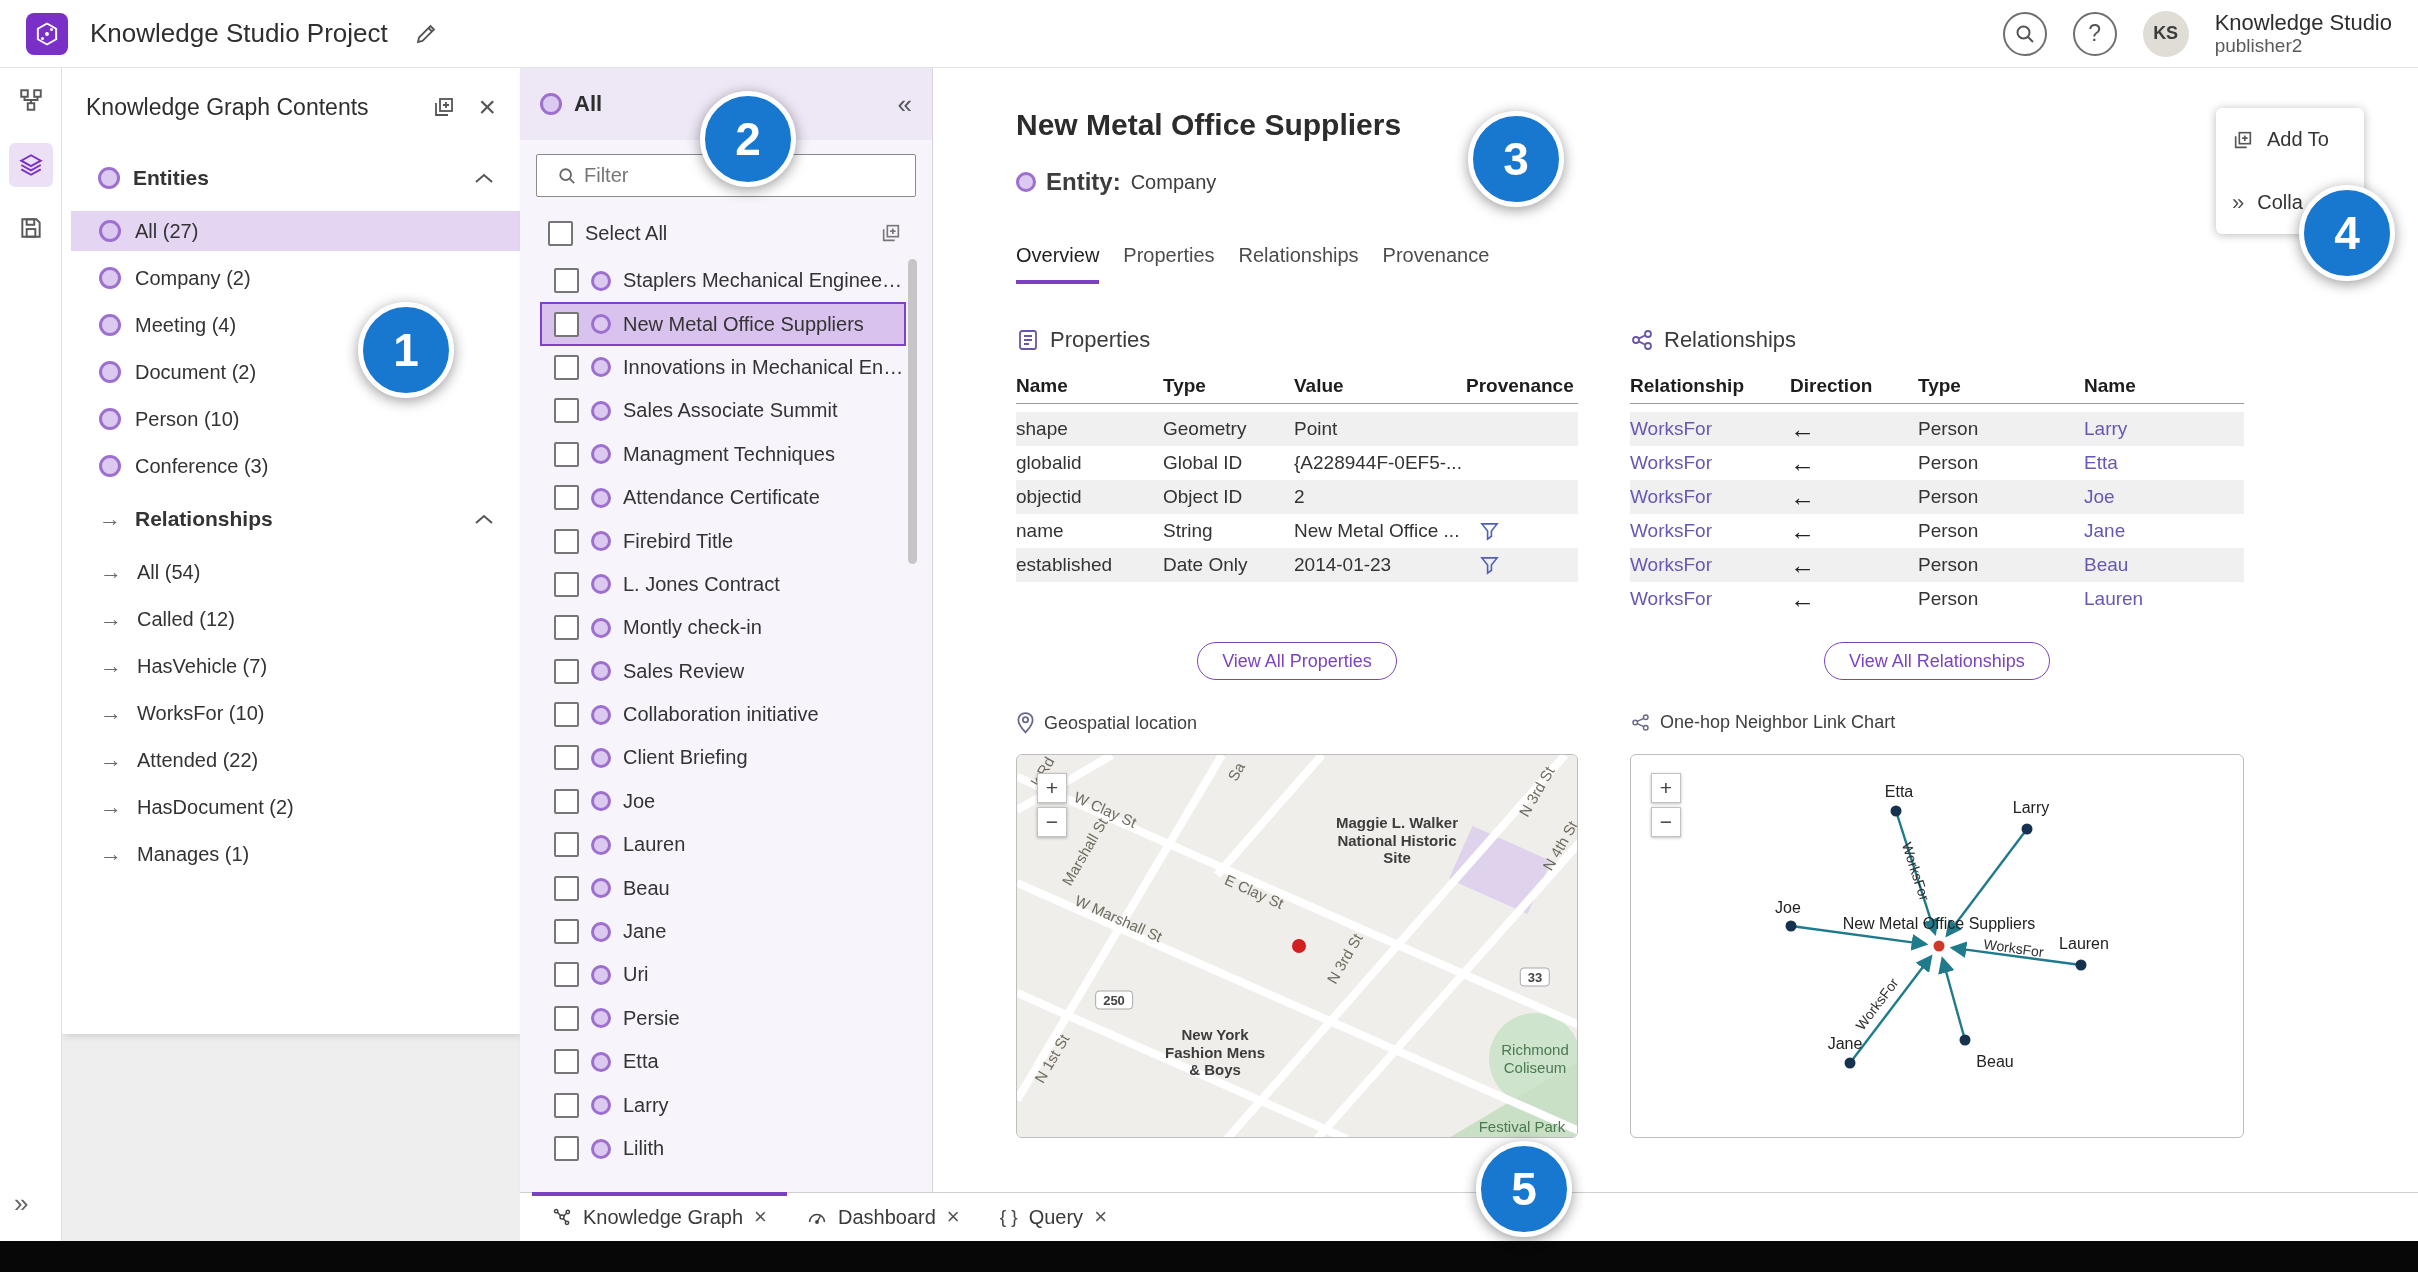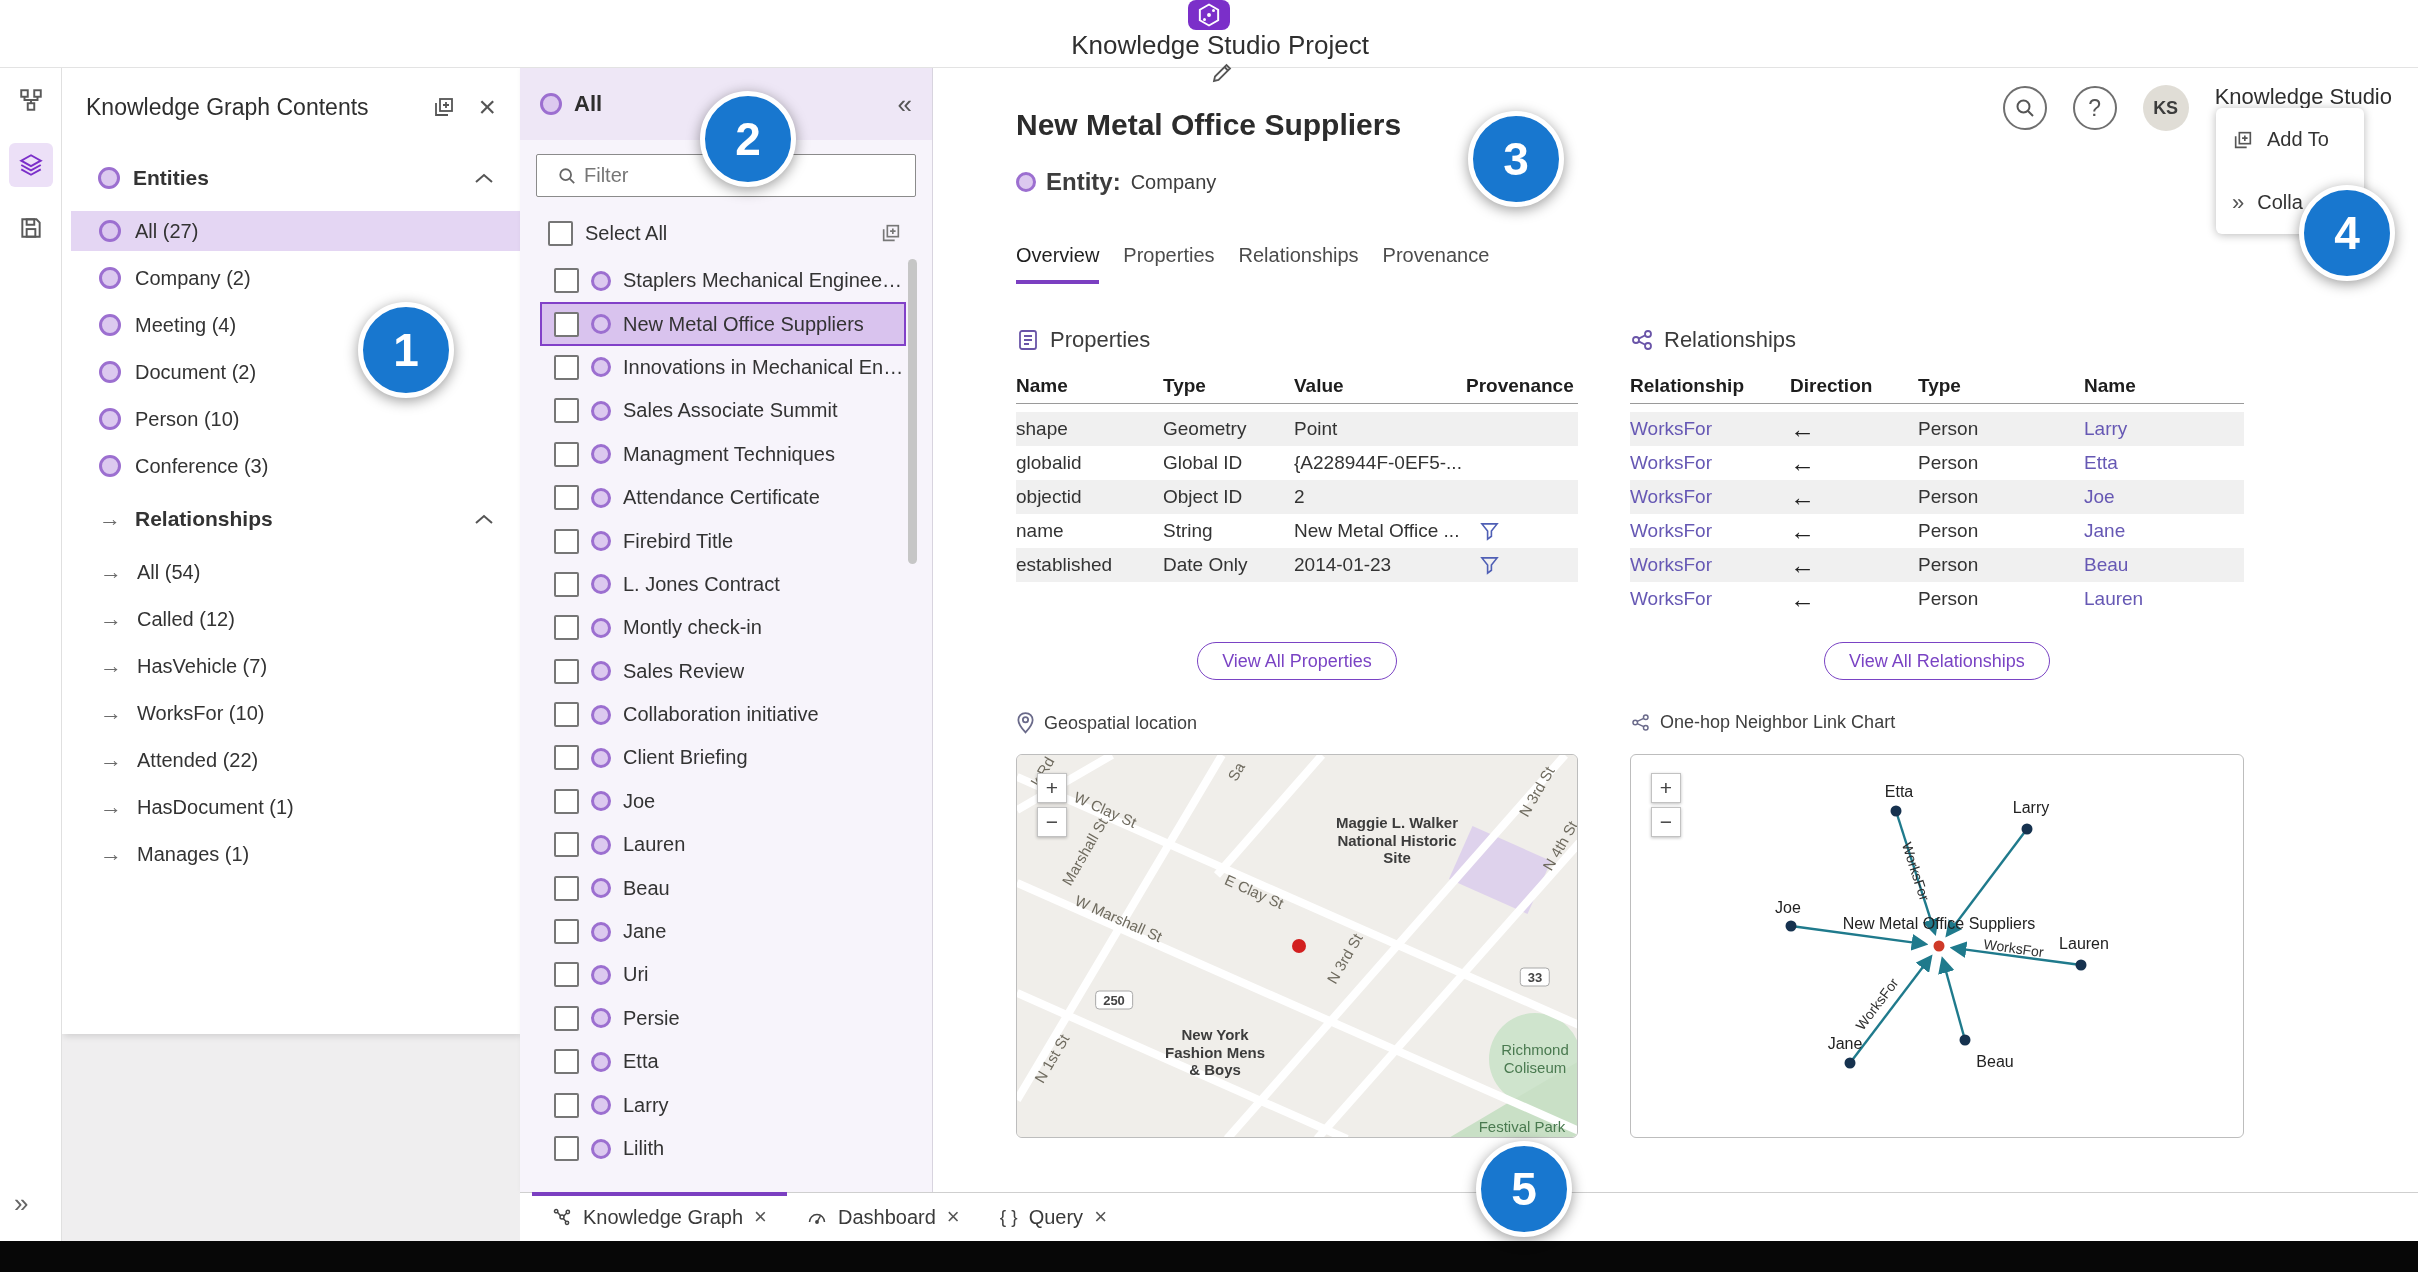--- a/index.html
+++ b/index.html
@@ -2,21 +2,21 @@
 <html><head>
 <meta charset="utf-8">
 <style>
   * { margin:0; padding:0; box-sizing:border-box; }
   html,body { background:#888; }
   body { font-family:"Liberation Sans","DejaVu Sans",sans-serif; }
   #app { position:relative; width:2418px; height:1272px; background:#fff; overflow:hidden; color:#333; }
 
   
   #header { position:absolute; left:0; top:0; width:2418px; height:68px; background:#fff;
-            border-bottom:1px solid #e3e3e3; display:flex; align-items:center; padding:0 26px; z-index:4;flex-direction:column; }
+            border-bottom:1px solid #e3e3e3; display:flex; align-items:center; padding:12px 26px; z-index:4; }
   .logo { width:42px; height:42px; border-radius:8px; background:#7b2fc9; display:flex; align-items:center; justify-content:center; }
   .app-title { margin-left:22px; font-size:26px; color:#2f2f2f; font-weight:500; }
   .pencil { margin-left:26px; display:flex; }
   .hdr-right { margin-left:auto; display:flex; align-items:center; gap:26px; }
   .circle-btn { width:44px; height:44px; border-radius:50%; border:2px solid #6f6f6f; display:flex;
                 align-items:center; justify-content:center; color:#555; font-size:23px; background:#fff; }
   .avatar { width:46px; height:46px; border-radius:50%; background:#e0ddd6; display:flex; align-items:center;
             justify-content:center; font-size:18px; font-weight:bold; color:#3c3c3c; }
   .account { line-height:1.12; }
   .account .nm { font-size:22px; color:#2e2e2e; }
@@ -285,21 +285,21 @@
             <span class="p1-label">WorksFor (10)</span>
           </div>
 
           <div class="p1-item">
             <span class="rarrow">→</span>
             <span class="p1-label">Attended (22)</span>
           </div>
 
           <div class="p1-item">
             <span class="rarrow">→</span>
-            <span class="p1-label">HasDocument (1)</span>
+            <span class="p1-label">HasDocument (2)</span>
           </div>
 
           <div class="p1-item">
             <span class="rarrow">→</span>
             <span class="p1-label">Manages (1)</span>
           </div>
         </div>
     </div>
   </div>
 

